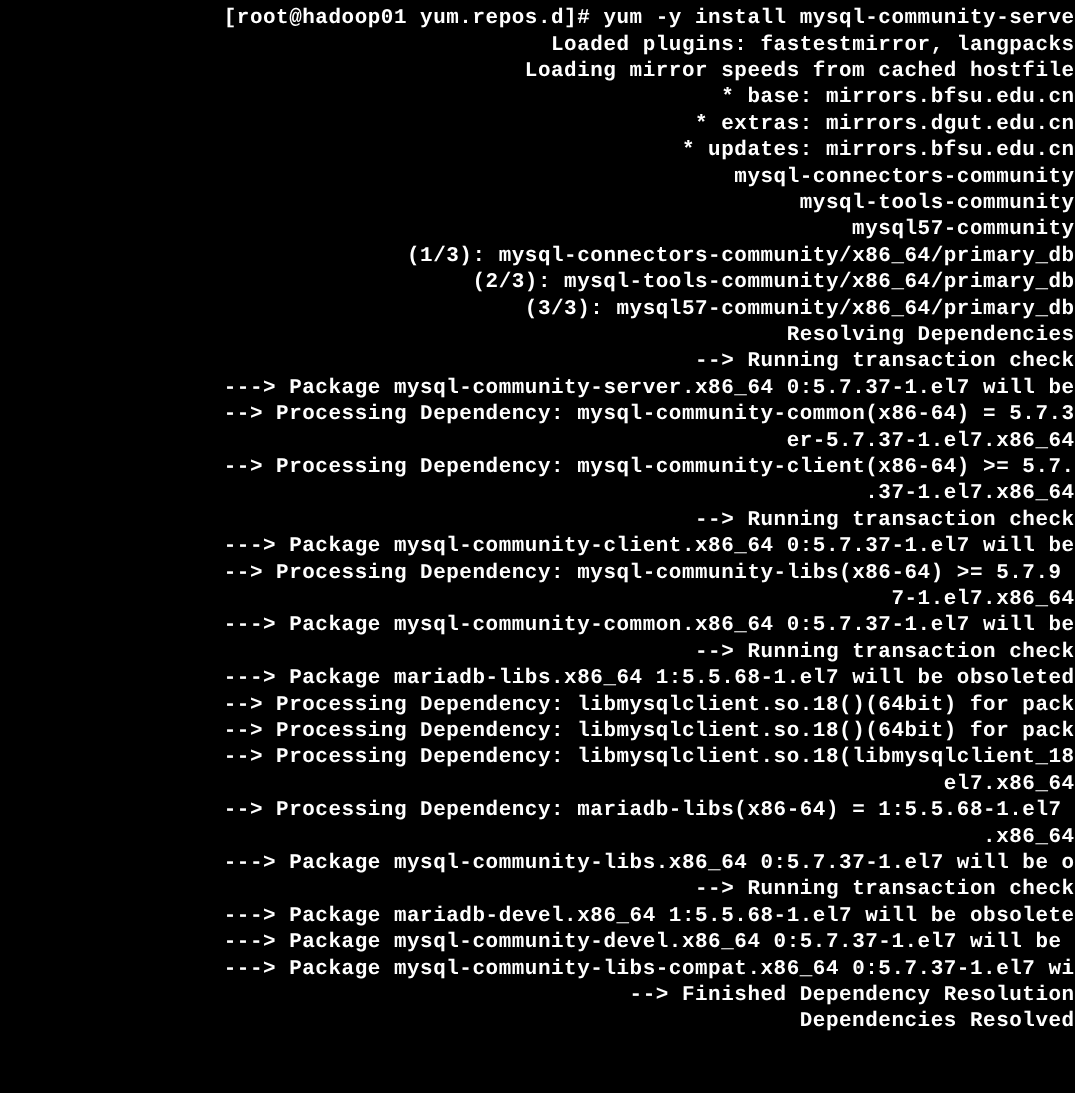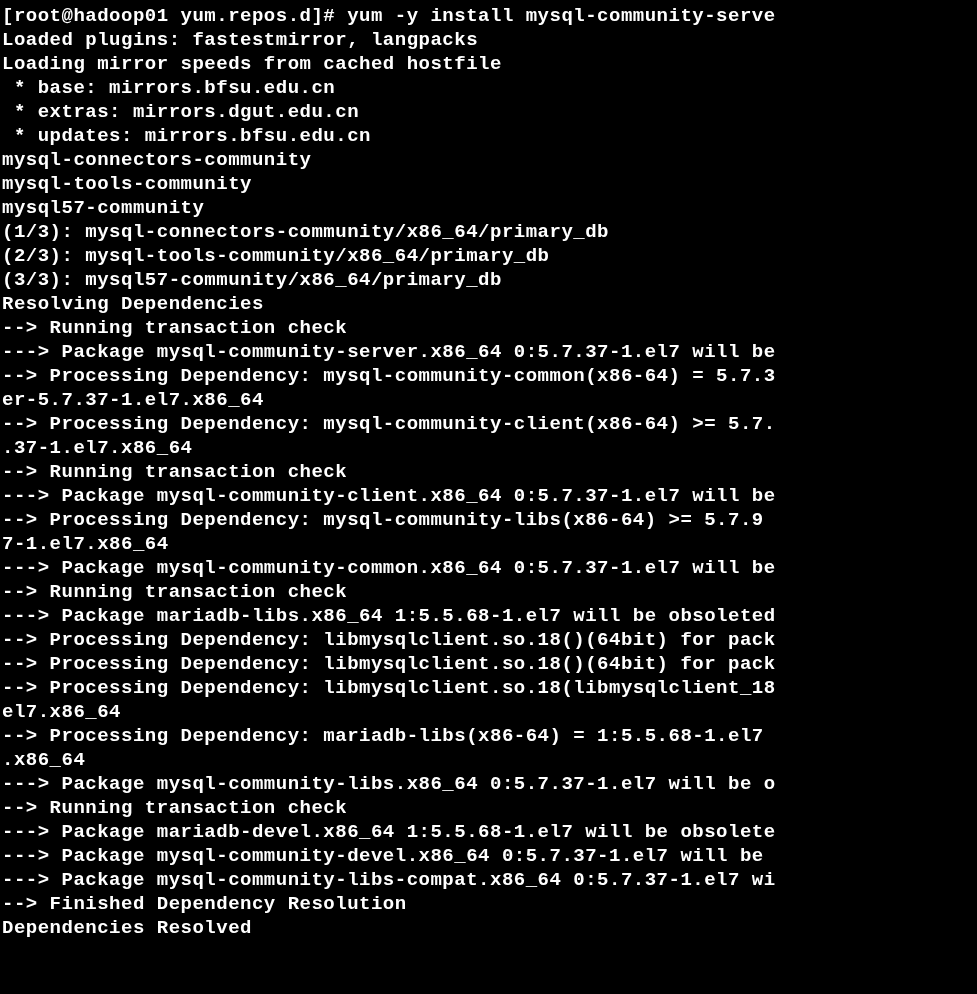--- a/index.html
+++ b/index.html
@@ -15,20 +15,21 @@
       color: #ffffff;
       width: 977px;
       height: 994px;
       overflow: hidden;
       font-weight: bold;
       letter-spacing: 0.5px;
     }
     .terminal {
       padding: 4px 0 0 2px;
       white-space: pre;
+      text-align: right;
     }
     .line {
       display: block;
     }
   </style>
 </head>
 <body>
 
 <div class="terminal" id="terminal-root"><span class="line">[root@hadoop01 yum.repos.d]# yum -y install mysql-community-serve</span><span class="line">Loaded plugins: fastestmirror, langpacks</span><span class="line">Loading mirror speeds from cached hostfile</span><span class="line"> * base: mirrors.bfsu.edu.cn</span><span class="line"> * extras: mirrors.dgut.edu.cn</span><span class="line"> * updates: mirrors.bfsu.edu.cn</span><span class="line">mysql-connectors-community</span><span class="line">mysql-tools-community</span><span class="line">mysql57-community</span><span class="line">(1/3): mysql-connectors-community/x86_64/primary_db</span><span class="line">(2/3): mysql-tools-community/x86_64/primary_db</span><span class="line">(3/3): mysql57-community/x86_64/primary_db</span><span class="line">Resolving Dependencies</span><span class="line">--&gt; Running transaction check</span><span class="line">---&gt; Package mysql-community-server.x86_64 0:5.7.37-1.el7 will be</span><span class="line">--&gt; Processing Dependency: mysql-community-common(x86-64) = 5.7.3</span><span class="line">er-5.7.37-1.el7.x86_64</span><span class="line">--&gt; Processing Dependency: mysql-community-client(x86-64) &gt;= 5.7.</span><span class="line">.37-1.el7.x86_64</span><span class="line">--&gt; Running transaction check</span><span class="line">---&gt; Package mysql-community-client.x86_64 0:5.7.37-1.el7 will be</span><span class="line">--&gt; Processing Dependency: mysql-community-libs(x86-64) &gt;= 5.7.9 </span><span class="line">7-1.el7.x86_64</span><span class="line">---&gt; Package mysql-community-common.x86_64 0:5.7.37-1.el7 will be</span><span class="line">--&gt; Running transaction check</span><span class="line">---&gt; Package mariadb-libs.x86_64 1:5.5.68-1.el7 will be obsoleted</span><span class="line">--&gt; Processing Dependency: libmysqlclient.so.18()(64bit) for pack</span><span class="line">--&gt; Processing Dependency: libmysqlclient.so.18()(64bit) for pack</span><span class="line">--&gt; Processing Dependency: libmysqlclient.so.18(libmysqlclient_18</span><span class="line">el7.x86_64</span><span class="line">--&gt; Processing Dependency: mariadb-libs(x86-64) = 1:5.5.68-1.el7 </span><span class="line">.x86_64</span><span class="line">---&gt; Package mysql-community-libs.x86_64 0:5.7.37-1.el7 will be o</span><span class="line">--&gt; Running transaction check</span><span class="line">---&gt; Package mariadb-devel.x86_64 1:5.5.68-1.el7 will be obsolete</span><span class="line">---&gt; Package mysql-community-devel.x86_64 0:5.7.37-1.el7 will be </span><span class="line">---&gt; Package mysql-community-libs-compat.x86_64 0:5.7.37-1.el7 wi</span><span class="line">--&gt; Finished Dependency Resolution</span><span class="line"></span><span class="line">Dependencies Resolved</span></div>
 

